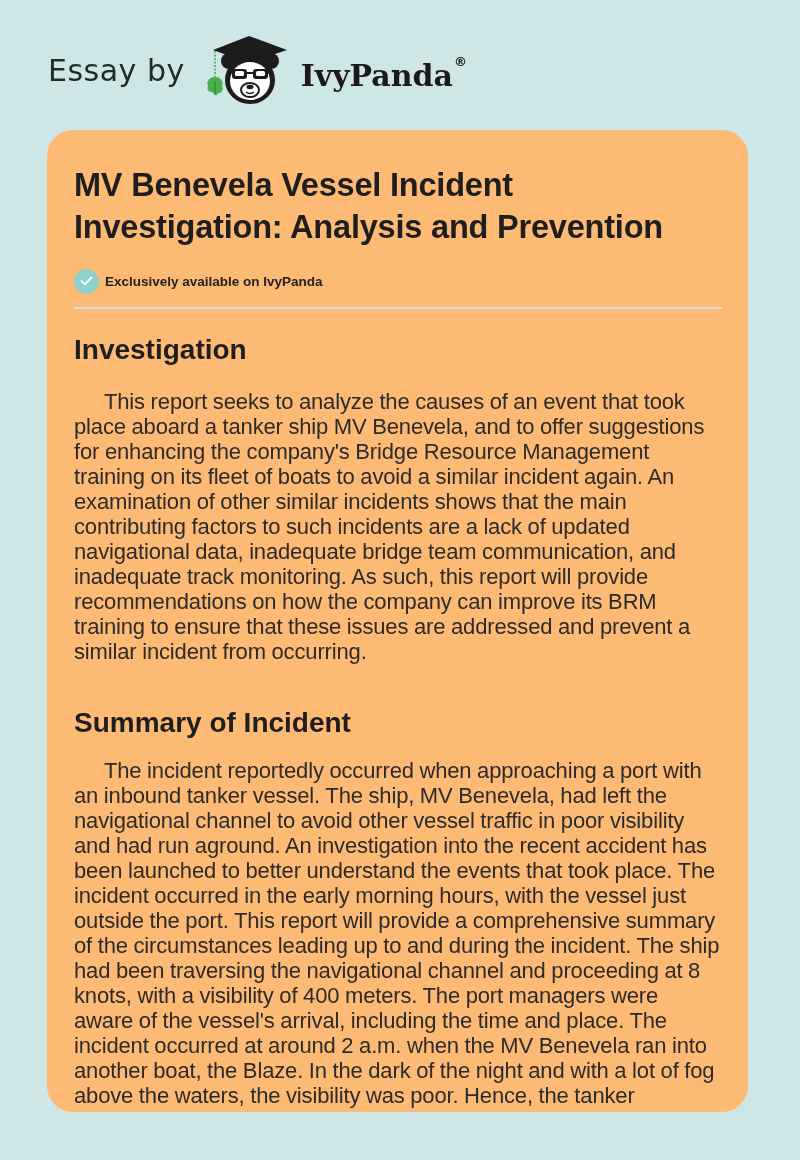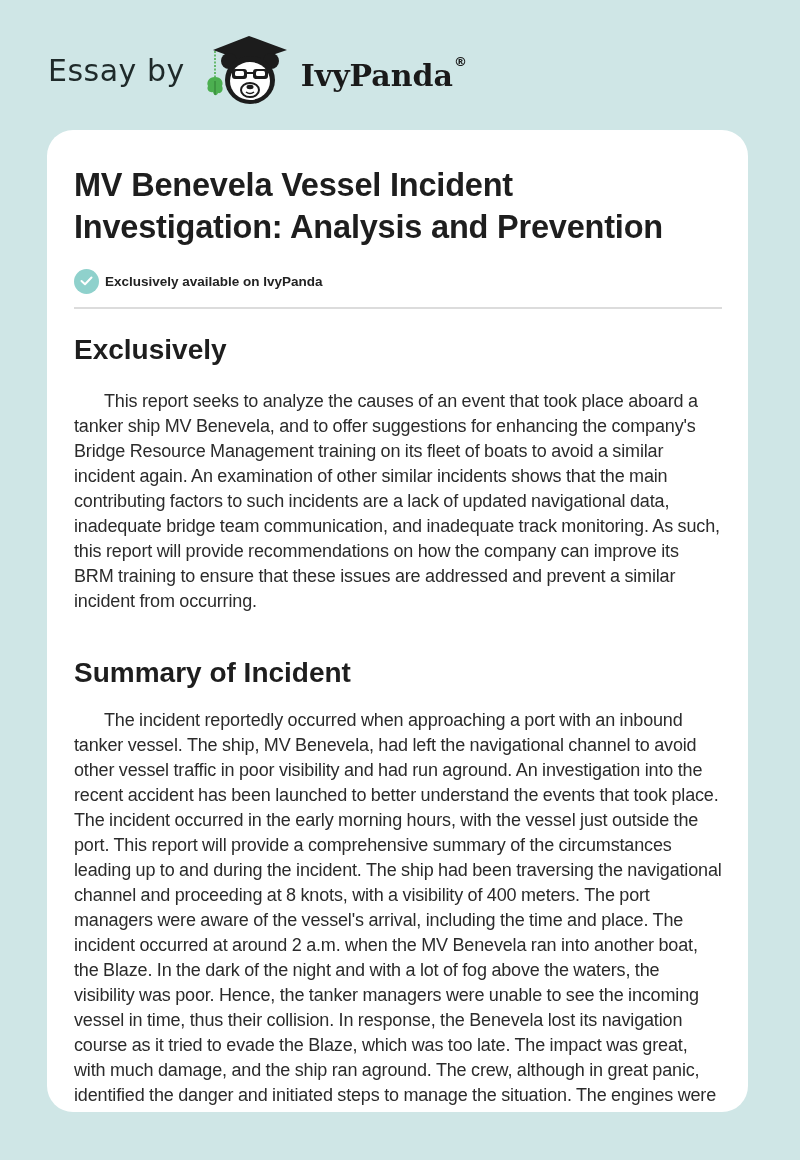--- a/index.html
+++ b/index.html
@@ -61,21 +61,21 @@
       position: relative;
       top: -6px;
       margin-left: 1px;
     }
     .card {
       position: absolute;
       left: 47px;
       top: 130px;
       width: 701px;
       height: 982px;
-      background: #ffffff;
+      background: #fdba74;
       border-radius: 26px;
       overflow: hidden;
     }
     .card-inner {
       padding: 34px 26px 0 27px;
     }
     .title {
       font-family: "Liberation Sans", sans-serif;
       font-weight: bold;
       font-size: 32.5px;
@@ -116,21 +116,21 @@
     .section-heading {
       font-weight: bold;
       font-size: 28px;
       line-height: 34px;
       color: #1e1e1e;
       margin: 0;
     }
     .h-intro { margin-top: 24px; }
     .h-summary { margin-top: 42px; }
     .para {
-      font-size: 18px;
+      font-size: 22px;
       line-height: 25px;
       color: #2b2b2b;
       margin: 0;
       text-indent: 30px;
       letter-spacing: -0.15px;
       word-spacing: -0.3px;
     }
     .p-intro { margin-top: 22px; }
     .p-summary { margin-top: 18px; }
   </style>
@@ -180,19 +180,19 @@
       <span class="check-badge">
         <svg width="13" height="10" viewBox="0 0 13 10">
           <path d="M1.5 5 L5 8.2 L11.5 1.5" stroke="#ffffff" stroke-width="2" fill="none" stroke-linecap="round" stroke-linejoin="round"></path>
         </svg>
       </span>
       <span class="exclusive-text">Exclusively available on IvyPanda</span>
     </div>
 
     <div class="divider"></div>
 
-    <h2 class="section-heading h-intro">Exclusively</h2>
+    <h2 class="section-heading h-intro">Investigation</h2>
     <p class="para p-intro">This report seeks to analyze the causes of an event that took place aboard a tanker ship MV Benevela, and to offer suggestions for enhancing the company's Bridge Resource Management training on its fleet of boats to avoid a similar incident again. An examination of other similar incidents shows that the main contributing factors to such incidents are a lack of updated navigational data, inadequate bridge team communication, and inadequate track monitoring. As such, this report will provide recommendations on how the company can improve its BRM training to ensure that these issues are addressed and prevent a similar incident from occurring.</p>
 
     <h2 class="section-heading h-summary">Summary of Incident</h2>
     <p class="para p-summary">The incident reportedly occurred when approaching a port with an inbound tanker vessel. The ship, MV Benevela, had left the navigational channel to avoid other vessel traffic in poor visibility and had run aground. An investigation into the recent accident has been launched to better understand the events that took place. The incident occurred in the early morning hours, with the vessel just outside the port. This report will provide a comprehensive summary of the circumstances leading up to and during the incident. The ship had been traversing the navigational channel and proceeding at 8 knots, with a visibility of 400 meters. The port managers were aware of the vessel's arrival, including the time and place. The incident occurred at around 2 a.m. when the MV Benevela ran into another boat, the Blaze. In the dark of the night and with a lot of fog above the waters, the visibility was poor. Hence, the tanker managers were unable to see the incoming vessel in time, thus their collision. In response, the Benevela lost its navigation course as it tried to evade the Blaze, which was too late. The impact was great, with much damage, and the ship ran aground. The crew, although in great panic, identified the danger and initiated steps to manage the situation. The engines were put in reverse, and the ship was placed on an even keel with the rudder amidships. The crew also dropped the anchor to stop the vessel from moving further. As there was</p>
   </div>
 </div>
 
 </body></html>

